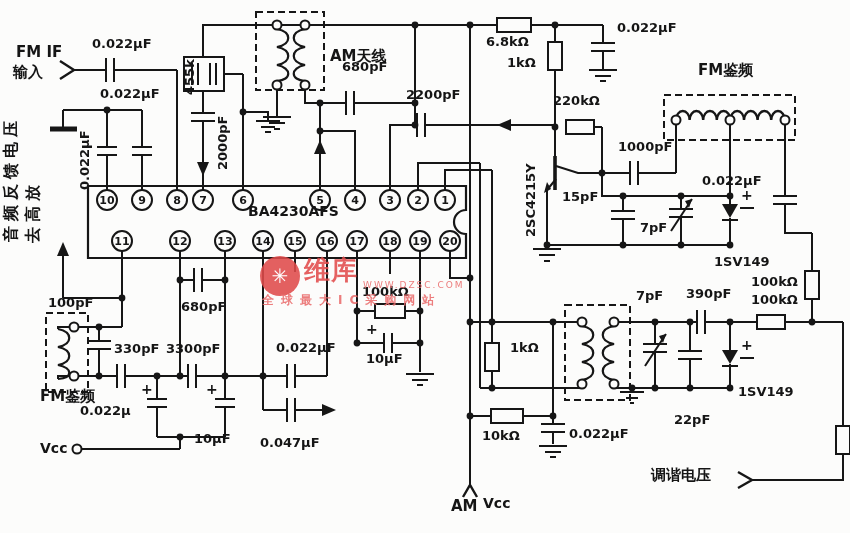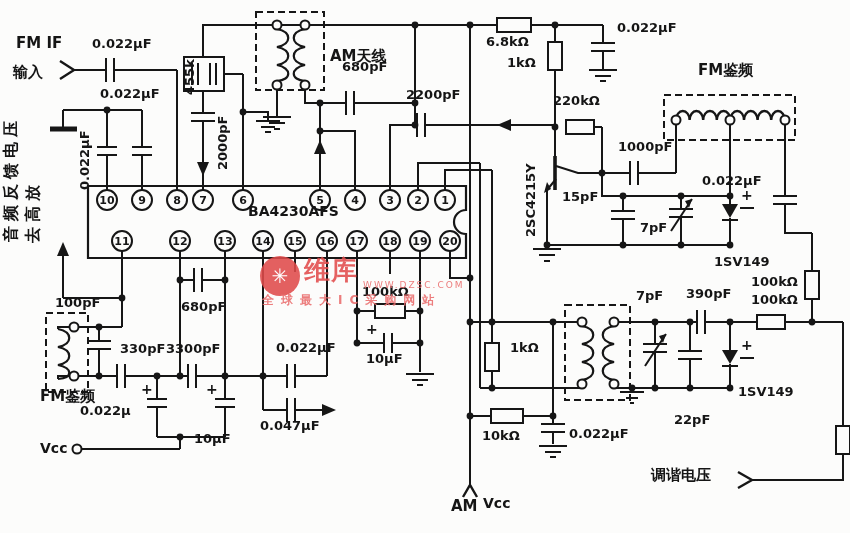--- a/index.html
+++ b/index.html
@@ -310,21 +310,21 @@
           <circle cx="420" cy="241" r="10" fill="#fcfcfb" stroke="#161616" stroke-width="2"></circle>
           <text x="420" y="241.5" text-anchor="middle" dominant-baseline="central" font-size="11" font-weight="bold" fill="#161616" font-family="&quot;DejaVu Sans&quot;,&quot;Liberation Sans&quot;,sans-serif">19</text>
         </g>
         <g>
           <circle cx="450" cy="241" r="10" fill="#fcfcfb" stroke="#161616" stroke-width="2"></circle>
           <text x="450" y="241.5" text-anchor="middle" dominant-baseline="central" font-size="11" font-weight="bold" fill="#161616" font-family="&quot;DejaVu Sans&quot;,&quot;Liberation Sans&quot;,sans-serif">20</text>
         </g>
       </g>
 </svg>
 
-<div class="lb s15" style="left:16px;top:35px">FM IF</div>
+<div class="lb s15" style="left:16px;top:44px">FM IF</div>
 <div class="lb s15" style="left:13px;top:64px">输入</div>
 <div class="lb" style="left:92px;top:37px">0.022µF</div>
 <div class="lb" style="left:100px;top:87px">0.022µF</div>
 <div class="lb rot" style="left:78px;top:190px">0.022µF</div>
 <div class="lb rot cjkv" style="left:2px;top:242px">音频反馈电压</div>
 <div class="lb rot cjkv" style="left:24px;top:243px">去高放</div>
 <div class="lb rot" style="left:183px;top:95px">455k</div>
 <div class="lb rot" style="left:216px;top:170px">2000pF</div>
 <div class="lb s15" style="left:330px;top:48px">AM天线</div>
 <div class="lb" style="left:342px;top:60px">680pF</div>
@@ -351,24 +351,24 @@
 <div class="lb s15" style="left:651px;top:467px">调谐电压</div>
 <div class="lb" style="left:510px;top:341px">1kΩ</div>
 <div class="lb" style="left:482px;top:429px">10kΩ</div>
 <div class="lb" style="left:569px;top:427px">0.022µF</div>
 <div class="lb s15" style="left:451px;top:498px">AM</div>
 <div class="lb s14" style="left:483px;top:496px">Vcc</div>
 <div class="lb" style="left:362px;top:285px">100kΩ</div>
 <div class="lb s14" style="left:366px;top:322px">+</div>
 <div class="lb" style="left:366px;top:352px">10µF</div>
 <div class="lb" style="left:276px;top:341px">0.022µF</div>
-<div class="lb" style="left:260px;top:419px">0.047µF</div>
-<div class="lb" style="left:55px;top:296px">100pF</div>
+<div class="lb" style="left:260px;top:436px">0.047µF</div>
+<div class="lb" style="left:48px;top:296px">100pF</div>
 <div class="lb" style="left:181px;top:300px">680pF</div>
-<div class="lb" style="left:120px;top:342px">330pF</div>
+<div class="lb" style="left:114px;top:342px">330pF</div>
 <div class="lb" style="left:166px;top:342px">3300pF</div>
 <div class="lb s15" style="left:40px;top:388px">FM鉴频</div>
 <div class="lb" style="left:80px;top:404px">0.022µ</div>
 <div class="lb s14" style="left:141px;top:382px">+</div>
 <div class="lb s14" style="left:206px;top:382px">+</div>
 <div class="lb" style="left:194px;top:432px">10µF</div>
 <div class="lb s14" style="left:40px;top:441px">Vcc</div>
 <div class="lb s14" style="left:248px;top:204px">BA4230AFS</div>
 
 <div id="wm">

